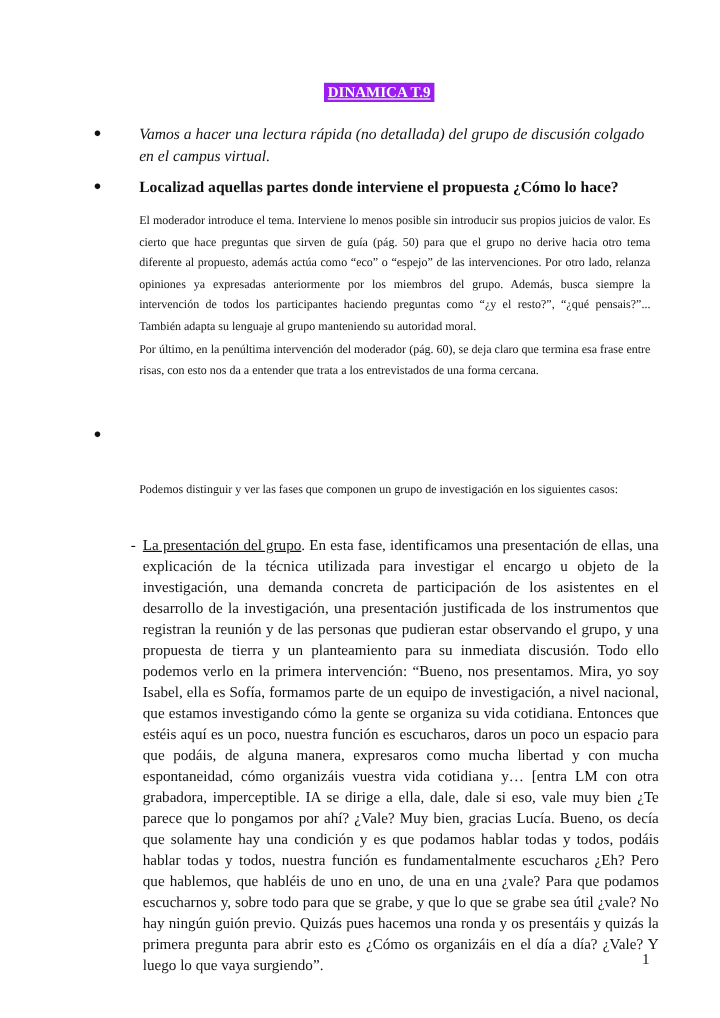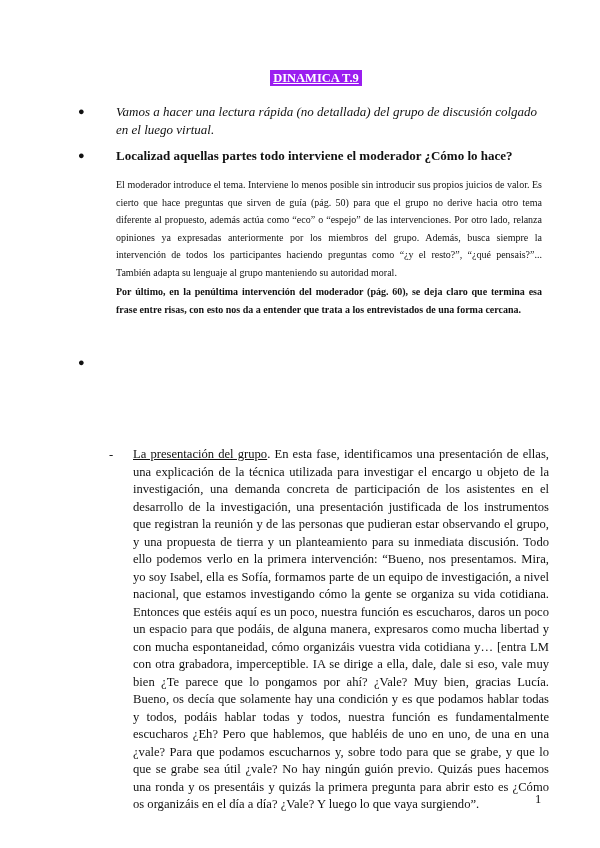--- a/index.html
+++ b/index.html
@@ -11,51 +11,52 @@
              font-size: 12.5px; padding: 1px 3px 0 3px; line-height: 15px; text-decoration: underline; }
     .bullet { position: absolute; left: 62px; width: 474px; font-size: 13px; line-height: 17.5px; }
     .bullet .dot { position: absolute; left: 0; top: 0; width: 20px; font-size: 11px; }
     .bullet .btext { margin-left: 38px; }
     .italic { font-style: italic; }
     .bold { font-weight: bold; }
     .para { position: absolute; left: 100px; width: 426px; font-size: 10px; line-height: 17.5px;
             text-align: justify; }
     .dash-item { position: absolute; left: 93px; width: 440px; font-size: 12.6px; line-height: 17.5px; }
     .dash-item .dash { position: absolute; left: 0; top: 0; }
-    .dash-item .dtext { margin-left: 24px; text-align: justify; }
+    .dash-item .dtext { margin-left: 10px; text-align: justify; }
     .u { text-decoration: underline; }
     .pagenum { position: absolute; left: 519px; top: 792px; font-size: 12.6px; }
   </style>
 </head>
 <body>
 
 <div class="page">
 
   <div class="title-wrap">
     <span class="title">DINAMICA T.9</span>
   </div>
 
   <div class="bullet" style="top:103px;">
     <span class="dot">●</span>
-    <div class="btext italic">Vamos a hacer una lectura rápida (no detallada) del grupo de discusión colgado en el luego virtual.</div>
+    <div class="btext italic">Vamos a hacer una lectura rápida (no detallada) del grupo de discusión colgado en el campus virtual.</div>
   </div>
 
   <div class="bullet" style="top:147px;">
     <span class="dot">●</span>
-    <div class="btext bold">Localizad aquellas partes todo interviene el moderador ¿Cómo lo hace?</div>
+    <div class="btext bold">Localizad aquellas partes donde interviene el propuesta ¿Cómo lo hace?</div>
   </div>
 
   <div class="para" style="top:176px;">El moderador introduce el tema. Interviene lo menos posible sin introducir sus propios juicios de valor. Es cierto que hace preguntas que sirven de guía (pág. 50) para que el grupo no derive hacia otro tema diferente al propuesto, además actúa como “eco” o “espejo” de las intervenciones. Por otro lado, relanza opiniones ya expresadas anteriormente por los miembros del grupo.  Además, busca siempre la intervención de todos los participantes haciendo preguntas como “¿y el resto?”, “¿qué pensais?”... También adapta su lenguaje al grupo manteniendo su autoridad moral.</div>
 
-  <div class="para" style="top:283px;font-weight:bold;">Por último, en la penúltima intervención del moderador (pág. 60), se deja claro que termina esa frase entre risas, con esto nos da a entender que trata a los entrevistados de una forma cercana.</div>
+  <div class="para" style="top:283px;">Por último, en la penúltima intervención del moderador (pág. 60), se deja claro que termina esa frase entre risas, con esto nos da a entender que trata a los entrevistados de una forma cercana.</div>
 
   <div class="bullet" style="top:354px;">
     <span class="dot">●</span>
   </div>
 
+  <div class="para" style="top:400px; text-align:left; width:400px;">Podemos distinguir y ver las fases que componen un grupo de investigación en los siguientes casos:</div>
 
   <div class="dash-item" style="top:446px;">
     <span class="dash">-</span>
     <div class="dtext"><span class="u">La presentación del grupo</span><span>. En esta fase, identificamos una presentación de ellas, una explicación de la técnica utilizada para investigar el encargo u objeto de la investigación, una demanda concreta de participación de los asistentes en el desarrollo de la investigación, una presentación justificada de los instrumentos que registran la reunión y de las personas que pudieran estar observando el grupo, y una propuesta de tierra y un planteamiento para su inmediata discusión. Todo ello podemos verlo en la primera intervención: “Bueno, nos presentamos. Mira, yo soy Isabel, ella es Sofía, formamos parte de un equipo de investigación, a nivel nacional, que estamos investigando cómo la gente se organiza su vida cotidiana. Entonces que estéis aquí es un poco, nuestra función es escucharos, daros un poco un espacio para que podáis, de alguna manera, expresaros como mucha libertad y con mucha espontaneidad, cómo organizáis vuestra vida cotidiana y… [entra LM con otra grabadora, imperceptible. IA se dirige a ella, dale, dale si eso, vale muy bien ¿Te parece que lo pongamos por ahí? ¿Vale? Muy bien, gracias Lucía. Bueno, os decía que solamente hay una condición y es que podamos hablar todas y todos, podáis hablar todas y todos, nuestra función es fundamentalmente escucharos ¿Eh? Pero que hablemos, que habléis de uno en uno, de una en una ¿vale? Para que podamos escucharnos y, sobre todo para que se grabe, y que lo que se grabe sea útil ¿vale? No hay ningún guión previo. Quizás pues hacemos una ronda y os presentáis y quizás la primera pregunta para abrir esto es ¿Cómo os organizáis en el día a día? ¿Vale? Y luego lo que vaya surgiendo”.</span></div>
   </div>
 
   <div class="pagenum">1</div>
 </div>
 
 </body></html>

